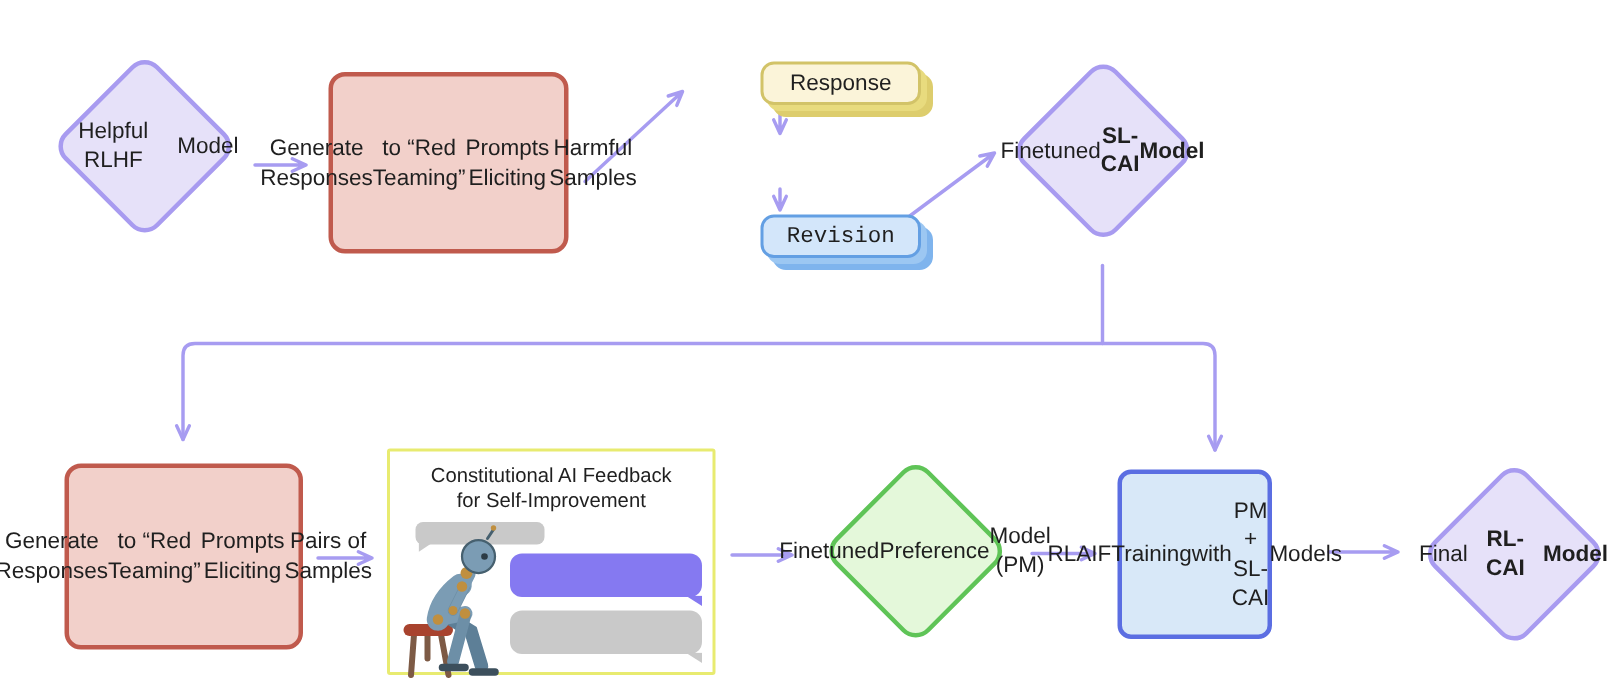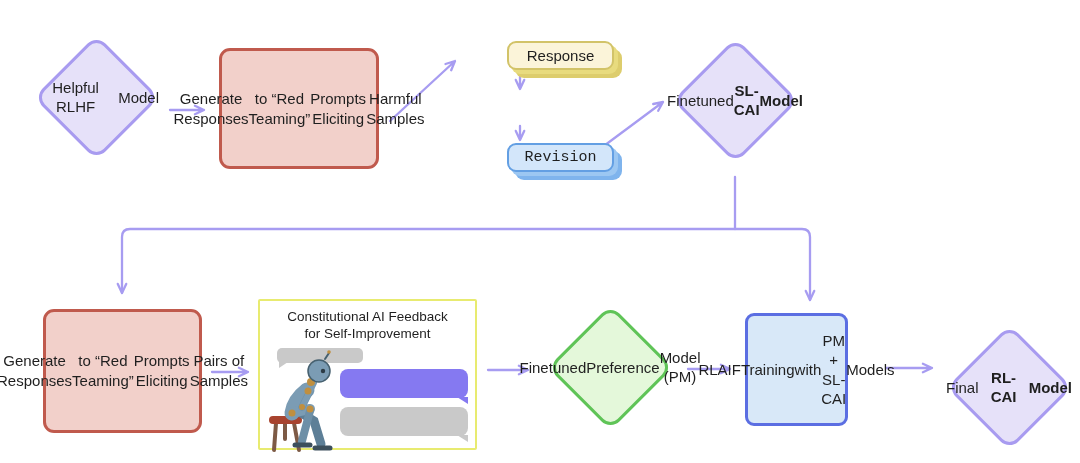--- a/index.html
+++ b/index.html
@@ -182,21 +182,21 @@
   </div>
 
   <div class="node-box rlaif-box" style="left:745px;top:313px;width:103px;height:113px;">
     <div>RLAIF</div>
     <div>Training</div>
     <div>with</div>
     <div>PM + SL-CAI</div>
     <div>Models</div>
   </div>
 
-  <div class="diamond diamond-purple" style="left:946px;top:324px;">
+  <div class="diamond diamond-purple" style="left:946px;top:306px;">
     <div class="diamond-shape"></div>
     <div class="diamond-label">
       <div>Final</div>
       <div class="b">RL-CAI</div>
       <div class="b">Model</div>
     </div>
   </div>
 
 </div>
 

